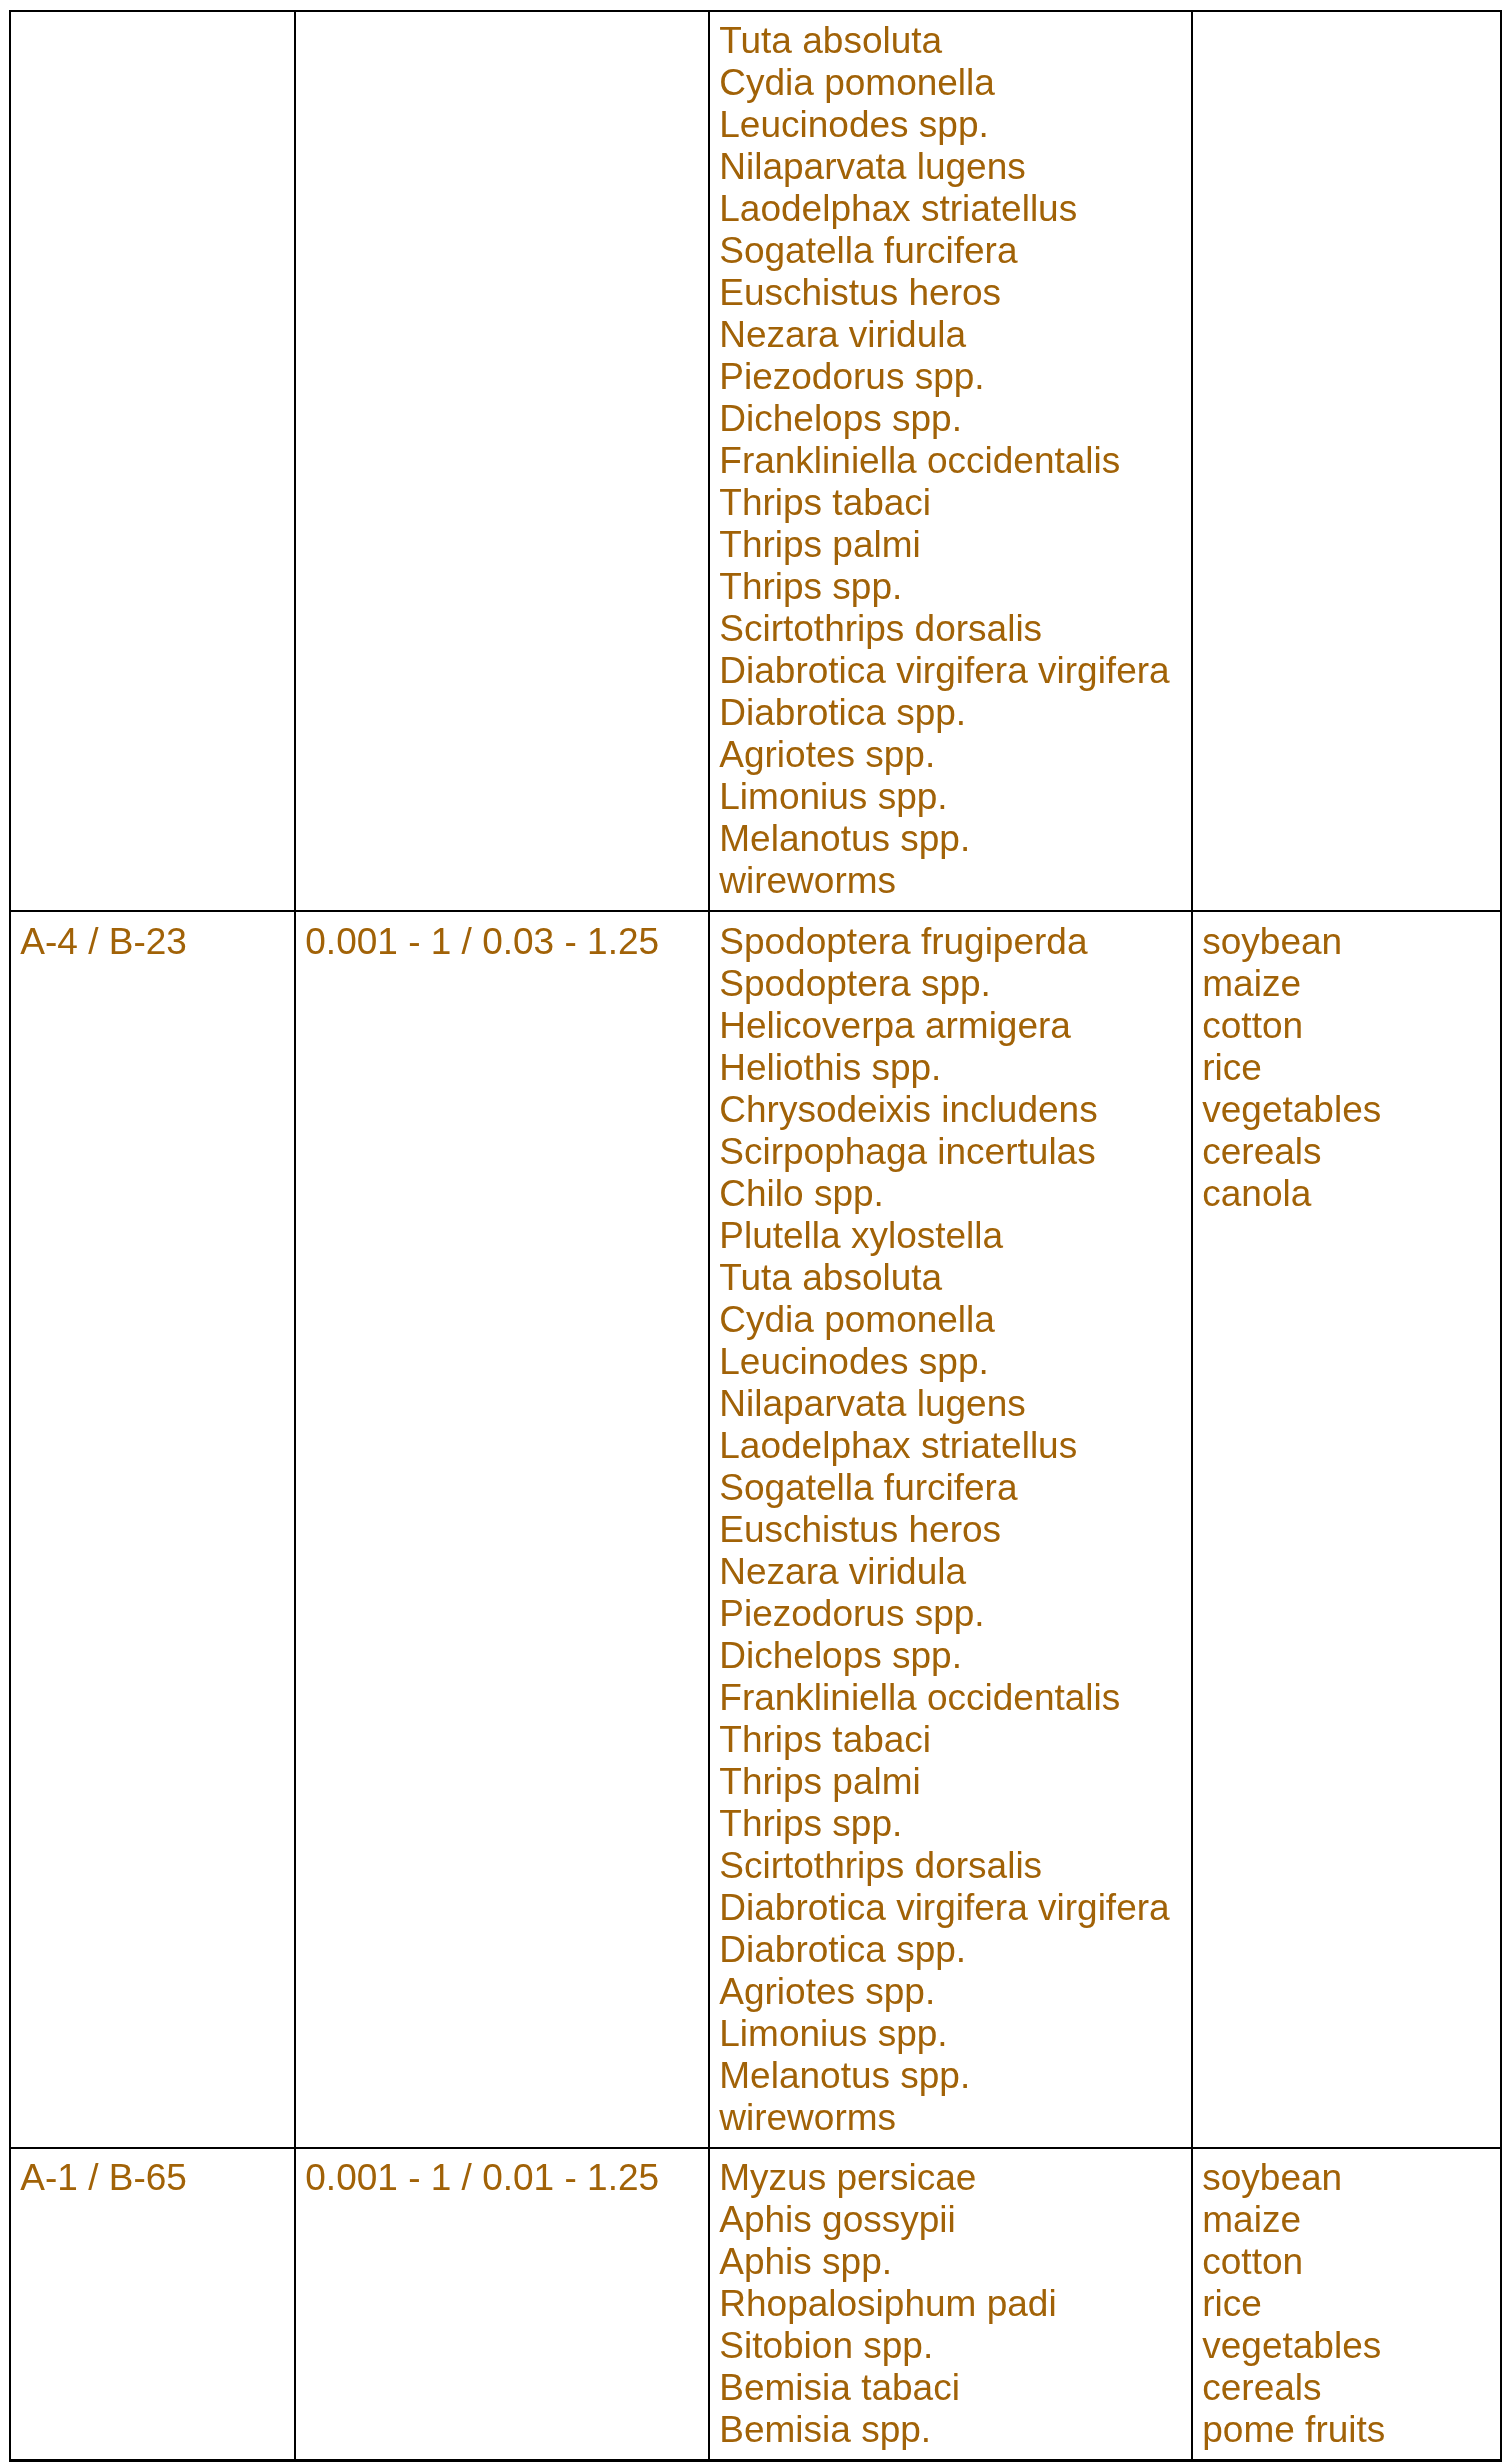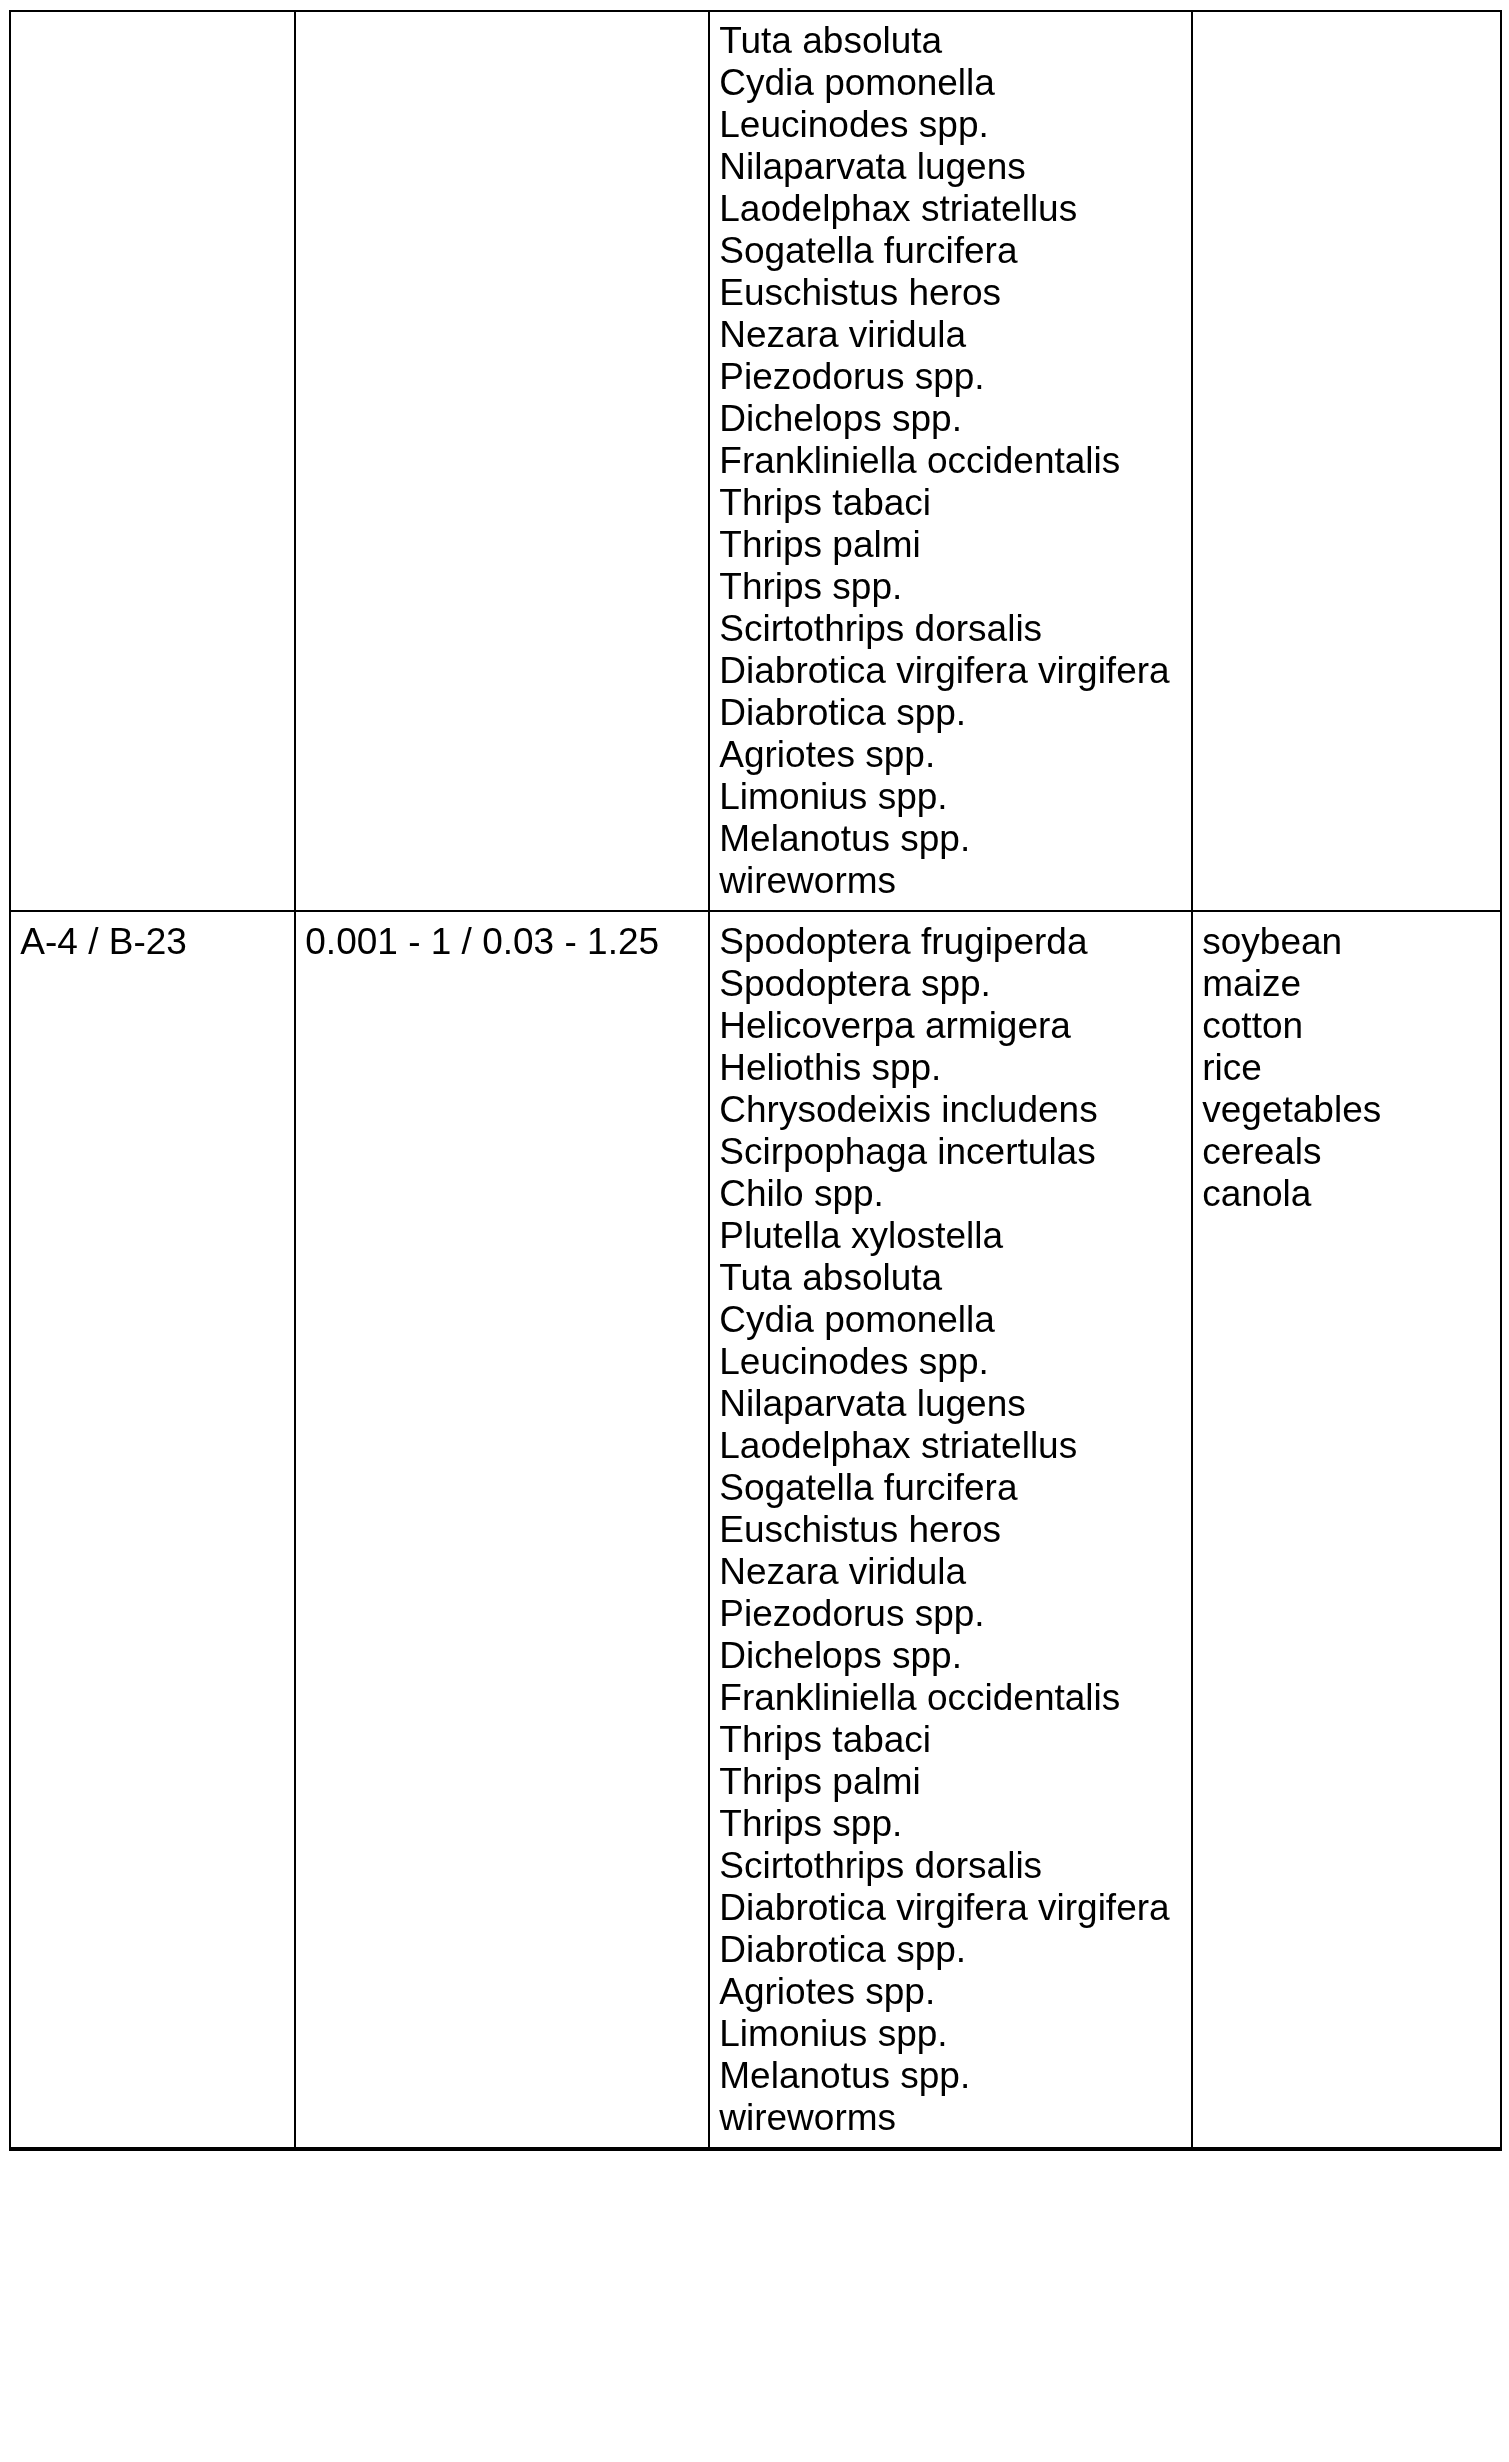--- a/index.html
+++ b/index.html
@@ -22,21 +22,21 @@
   }
   table.pest-table {
     position: absolute;
     left: 8.7px;
     top: 9.6px;
     width: 1491px;
     border-collapse: collapse;
     table-layout: fixed;
     font-size: 37px;
     line-height: 42px;
-    color: #000000;
+    color: #a16207;
     border-bottom: 4.3px solid #000000;
     border-radius: 11px;
   }
   table.pest-table td {
     border: 2.6px solid #000000;
     vertical-align: top;
     padding: 8.7px 10.4px 7.8px 9.6px;
     white-space: pre-line;
     overflow: hidden;
     word-break: keep-all;
@@ -120,16 +120,34 @@
 Melanotus spp.
 wireworms</td>
     <td>soybean
 maize
 cotton
 rice
 vegetables
 cereals
 canola</td>
   </tr>
+        <tr>
+    <td>A-1 / B-65</td>
+    <td>0.001 - 1 / 0.01 - 1.25</td>
+    <td>Myzus persicae
+Aphis gossypii
+Aphis spp.
+Rhopalosiphum padi
+Sitobion spp.
+Bemisia tabaci
+Bemisia spp.</td>
+    <td>soybean
+maize
+cotton
+rice
+vegetables
+cereals
+pome fruits</td>
+  </tr>
       </tbody>
   </table>
 </div>
 
 
 </body></html>

